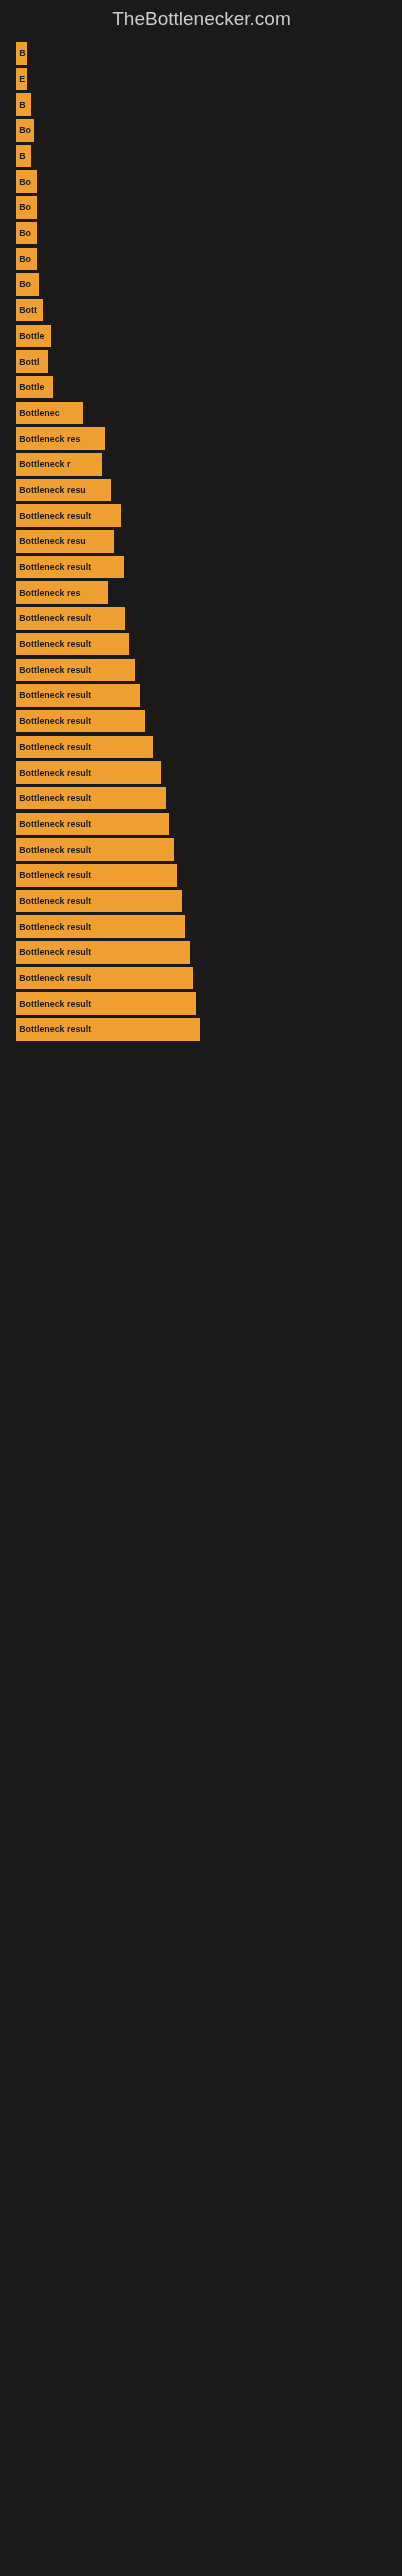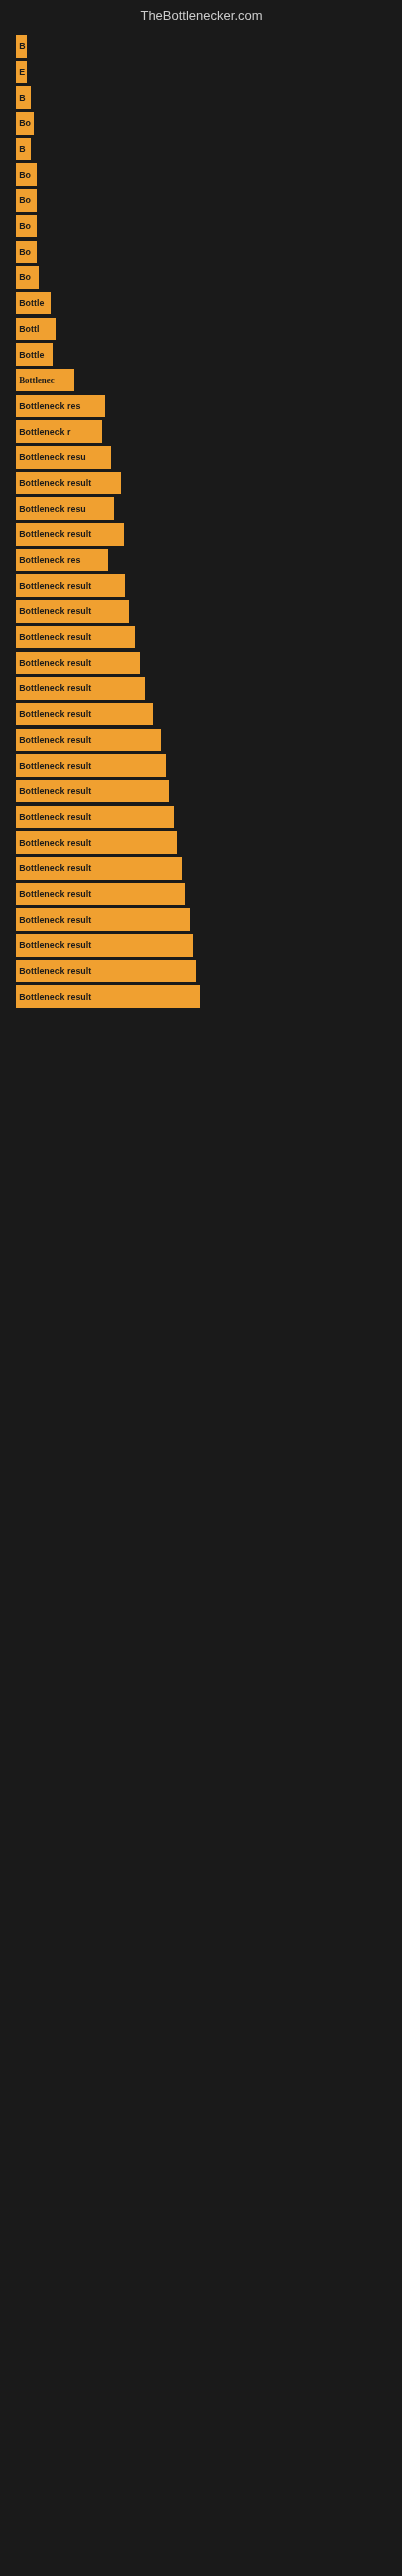--- a/index.html
+++ b/index.html
@@ -13,21 +13,21 @@
       width: 403px;
       min-height: 2576px;
       font-family: Arial, sans-serif;
       overflow-x: hidden;
     }
 
     .header {
       text-align: center;
       padding: 8px 0 4px 0;
       color: #cccccc;
-      font-size: 13px;
+      font-size: 19px;
       font-weight: normal;
     }
 
     .bars-container {
       padding: 8px 16px;
       display: flex;
       flex-direction: column;
       gap: 0px;
     }
 
@@ -105,36 +105,41 @@
       <div class="bar" style="width: 21px;">
         <span class="bar-label">Bo</span>
       </div>
     </div>
     <div class="bar-row">
       <div class="bar" style="width: 22.5px;">
         <span class="bar-label">Bo</span>
       </div>
     </div>
     <div class="bar-row">
+      <div class="bar" style="width: 27px;">
+        <span class="bar-label">Bott</span>
+      </div>
+    </div>
+    <div class="bar-row">
       <div class="bar" style="width: 35px;">
         <span class="bar-label">Bottle</span>
       </div>
     </div>
     <div class="bar-row">
-      <div class="bar" style="width: 40px;">
+      <div class="bar" style="width: 32px;">
         <span class="bar-label">Bottl</span>
       </div>
     </div>
     <div class="bar-row">
       <div class="bar" style="width: 37px;">
         <span class="bar-label">Bottle</span>
       </div>
     </div>
     <div class="bar-row">
-      <div class="bar" style="width: 58px; font-family: Liberation Serif, serif;">
+      <div class="bar" style="width: 67px;">
         <span class="bar-label">Bottlenec</span>
       </div>
     </div>
     <div class="bar-row">
       <div class="bar" style="width: 89px;">
         <span class="bar-label">Bottleneck res</span>
       </div>
     </div>
     <div class="bar-row">
       <div class="bar" style="width: 86px;">

